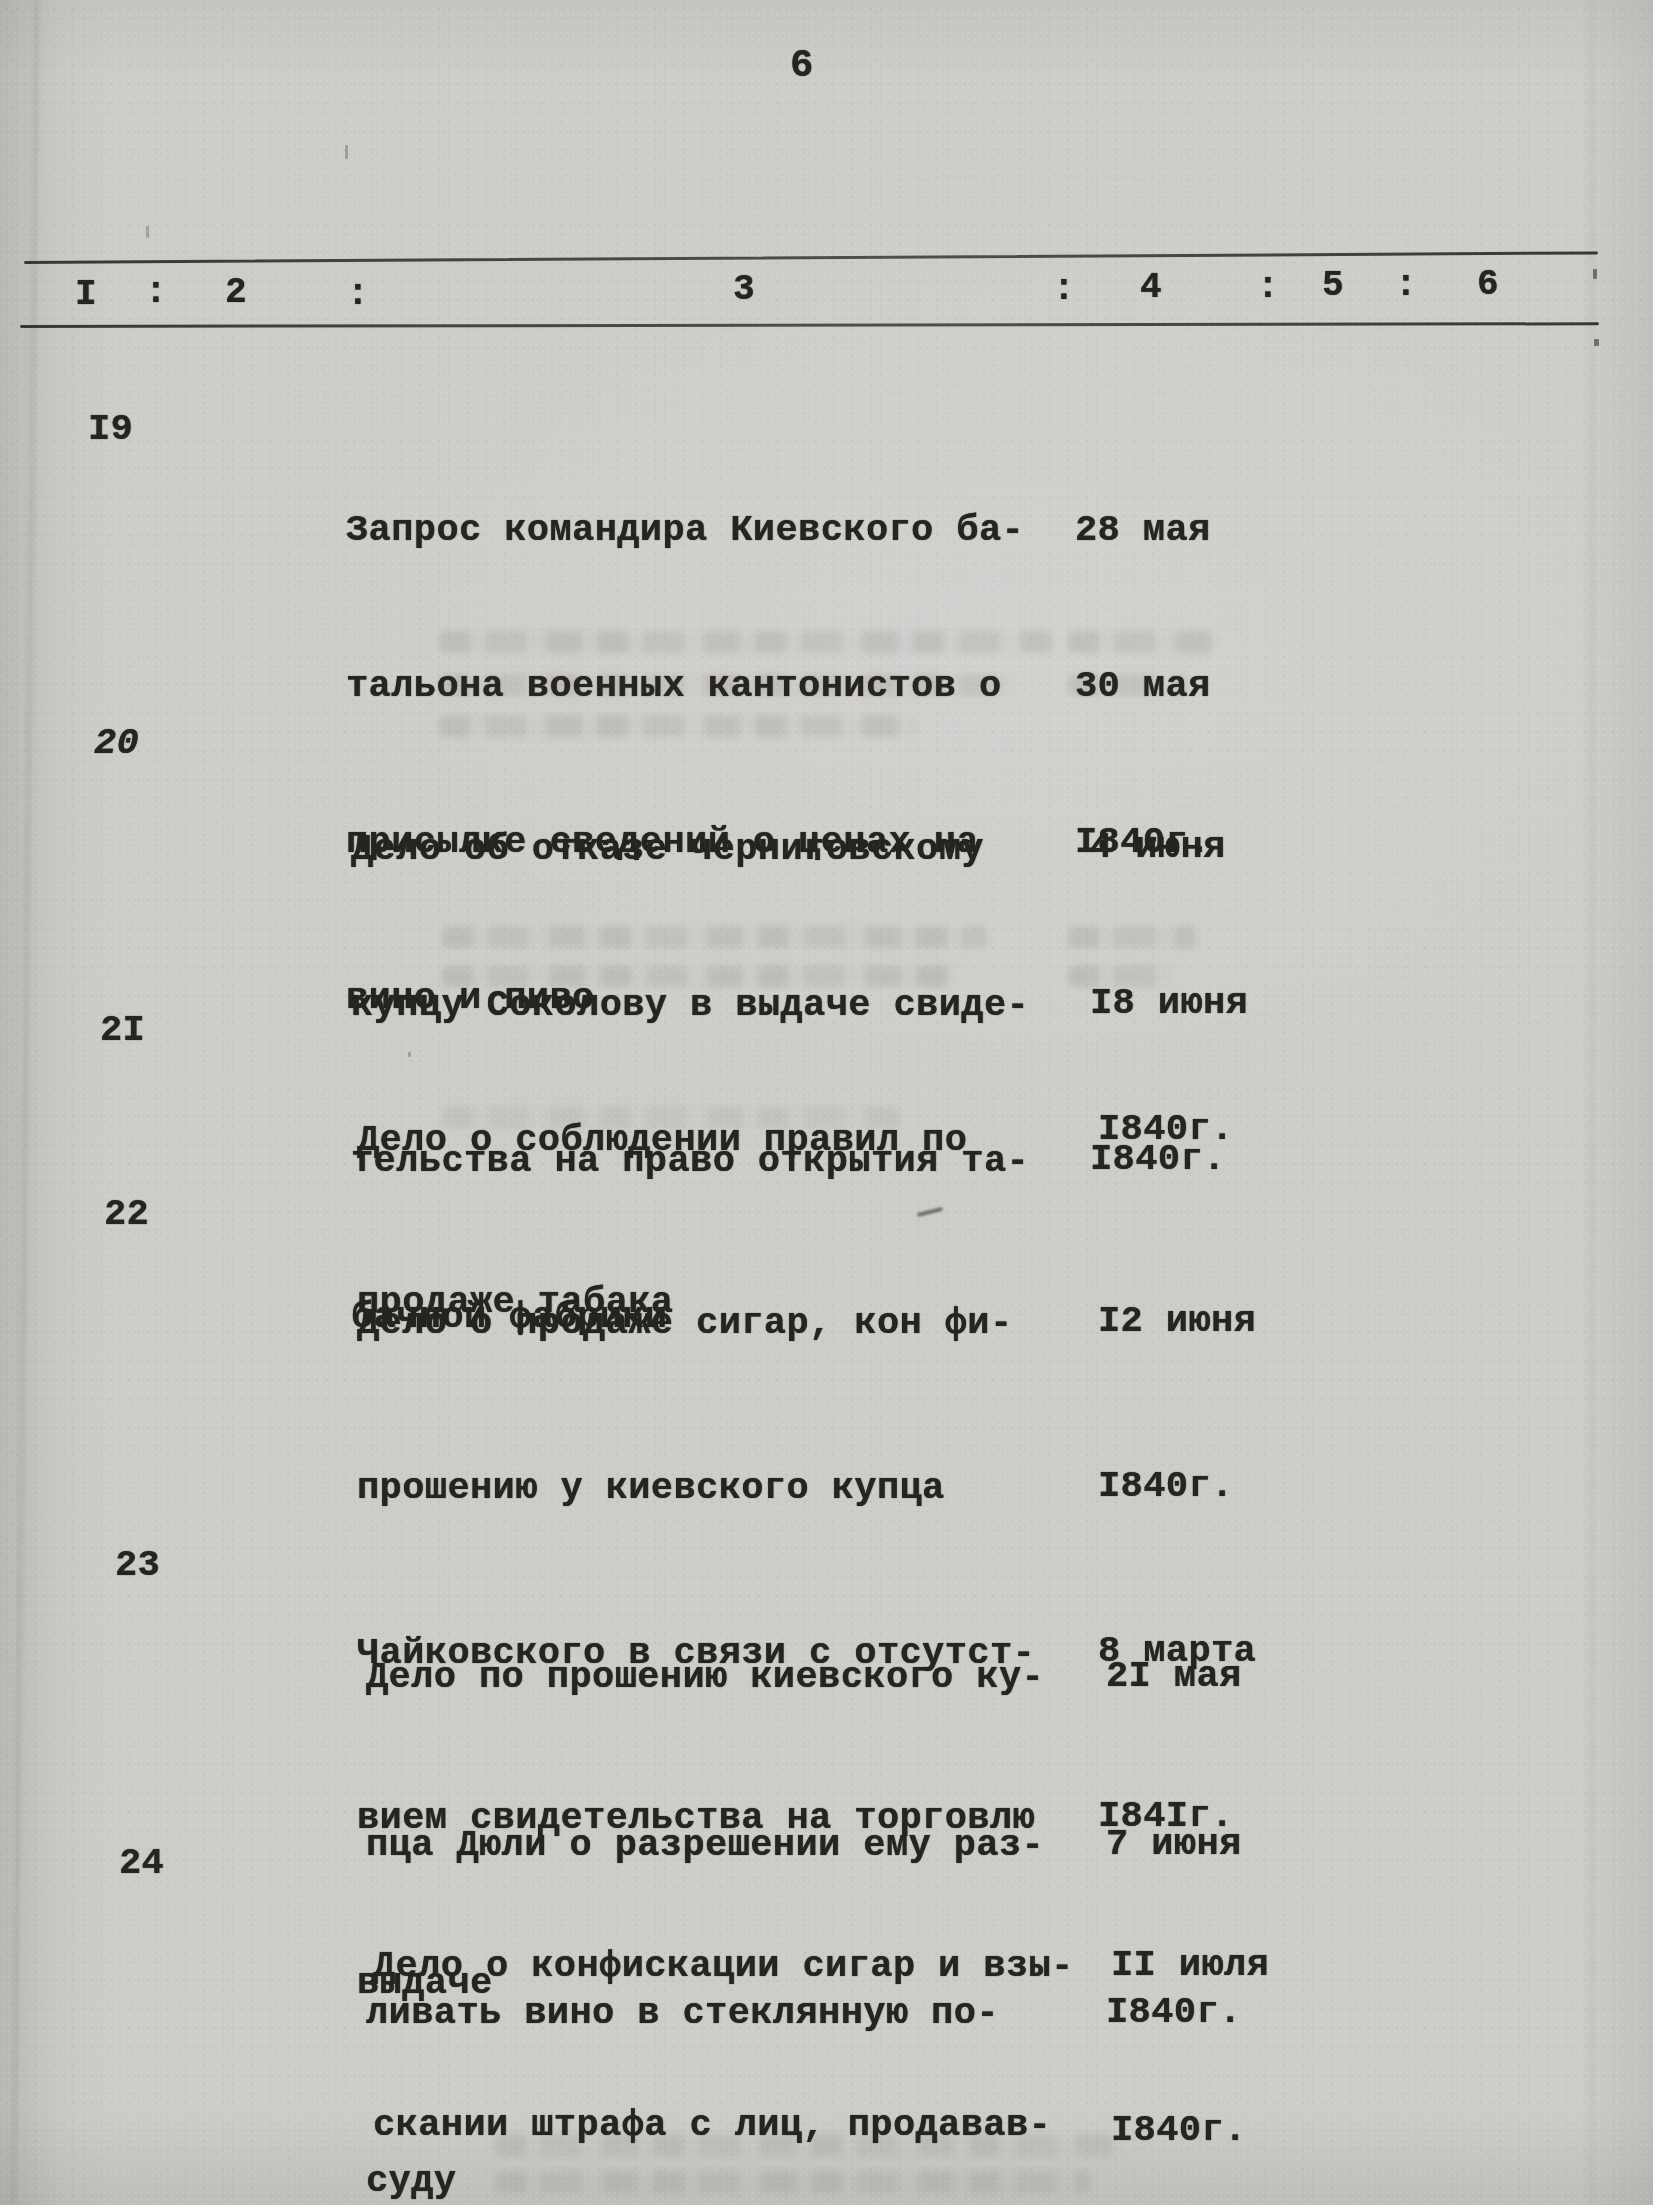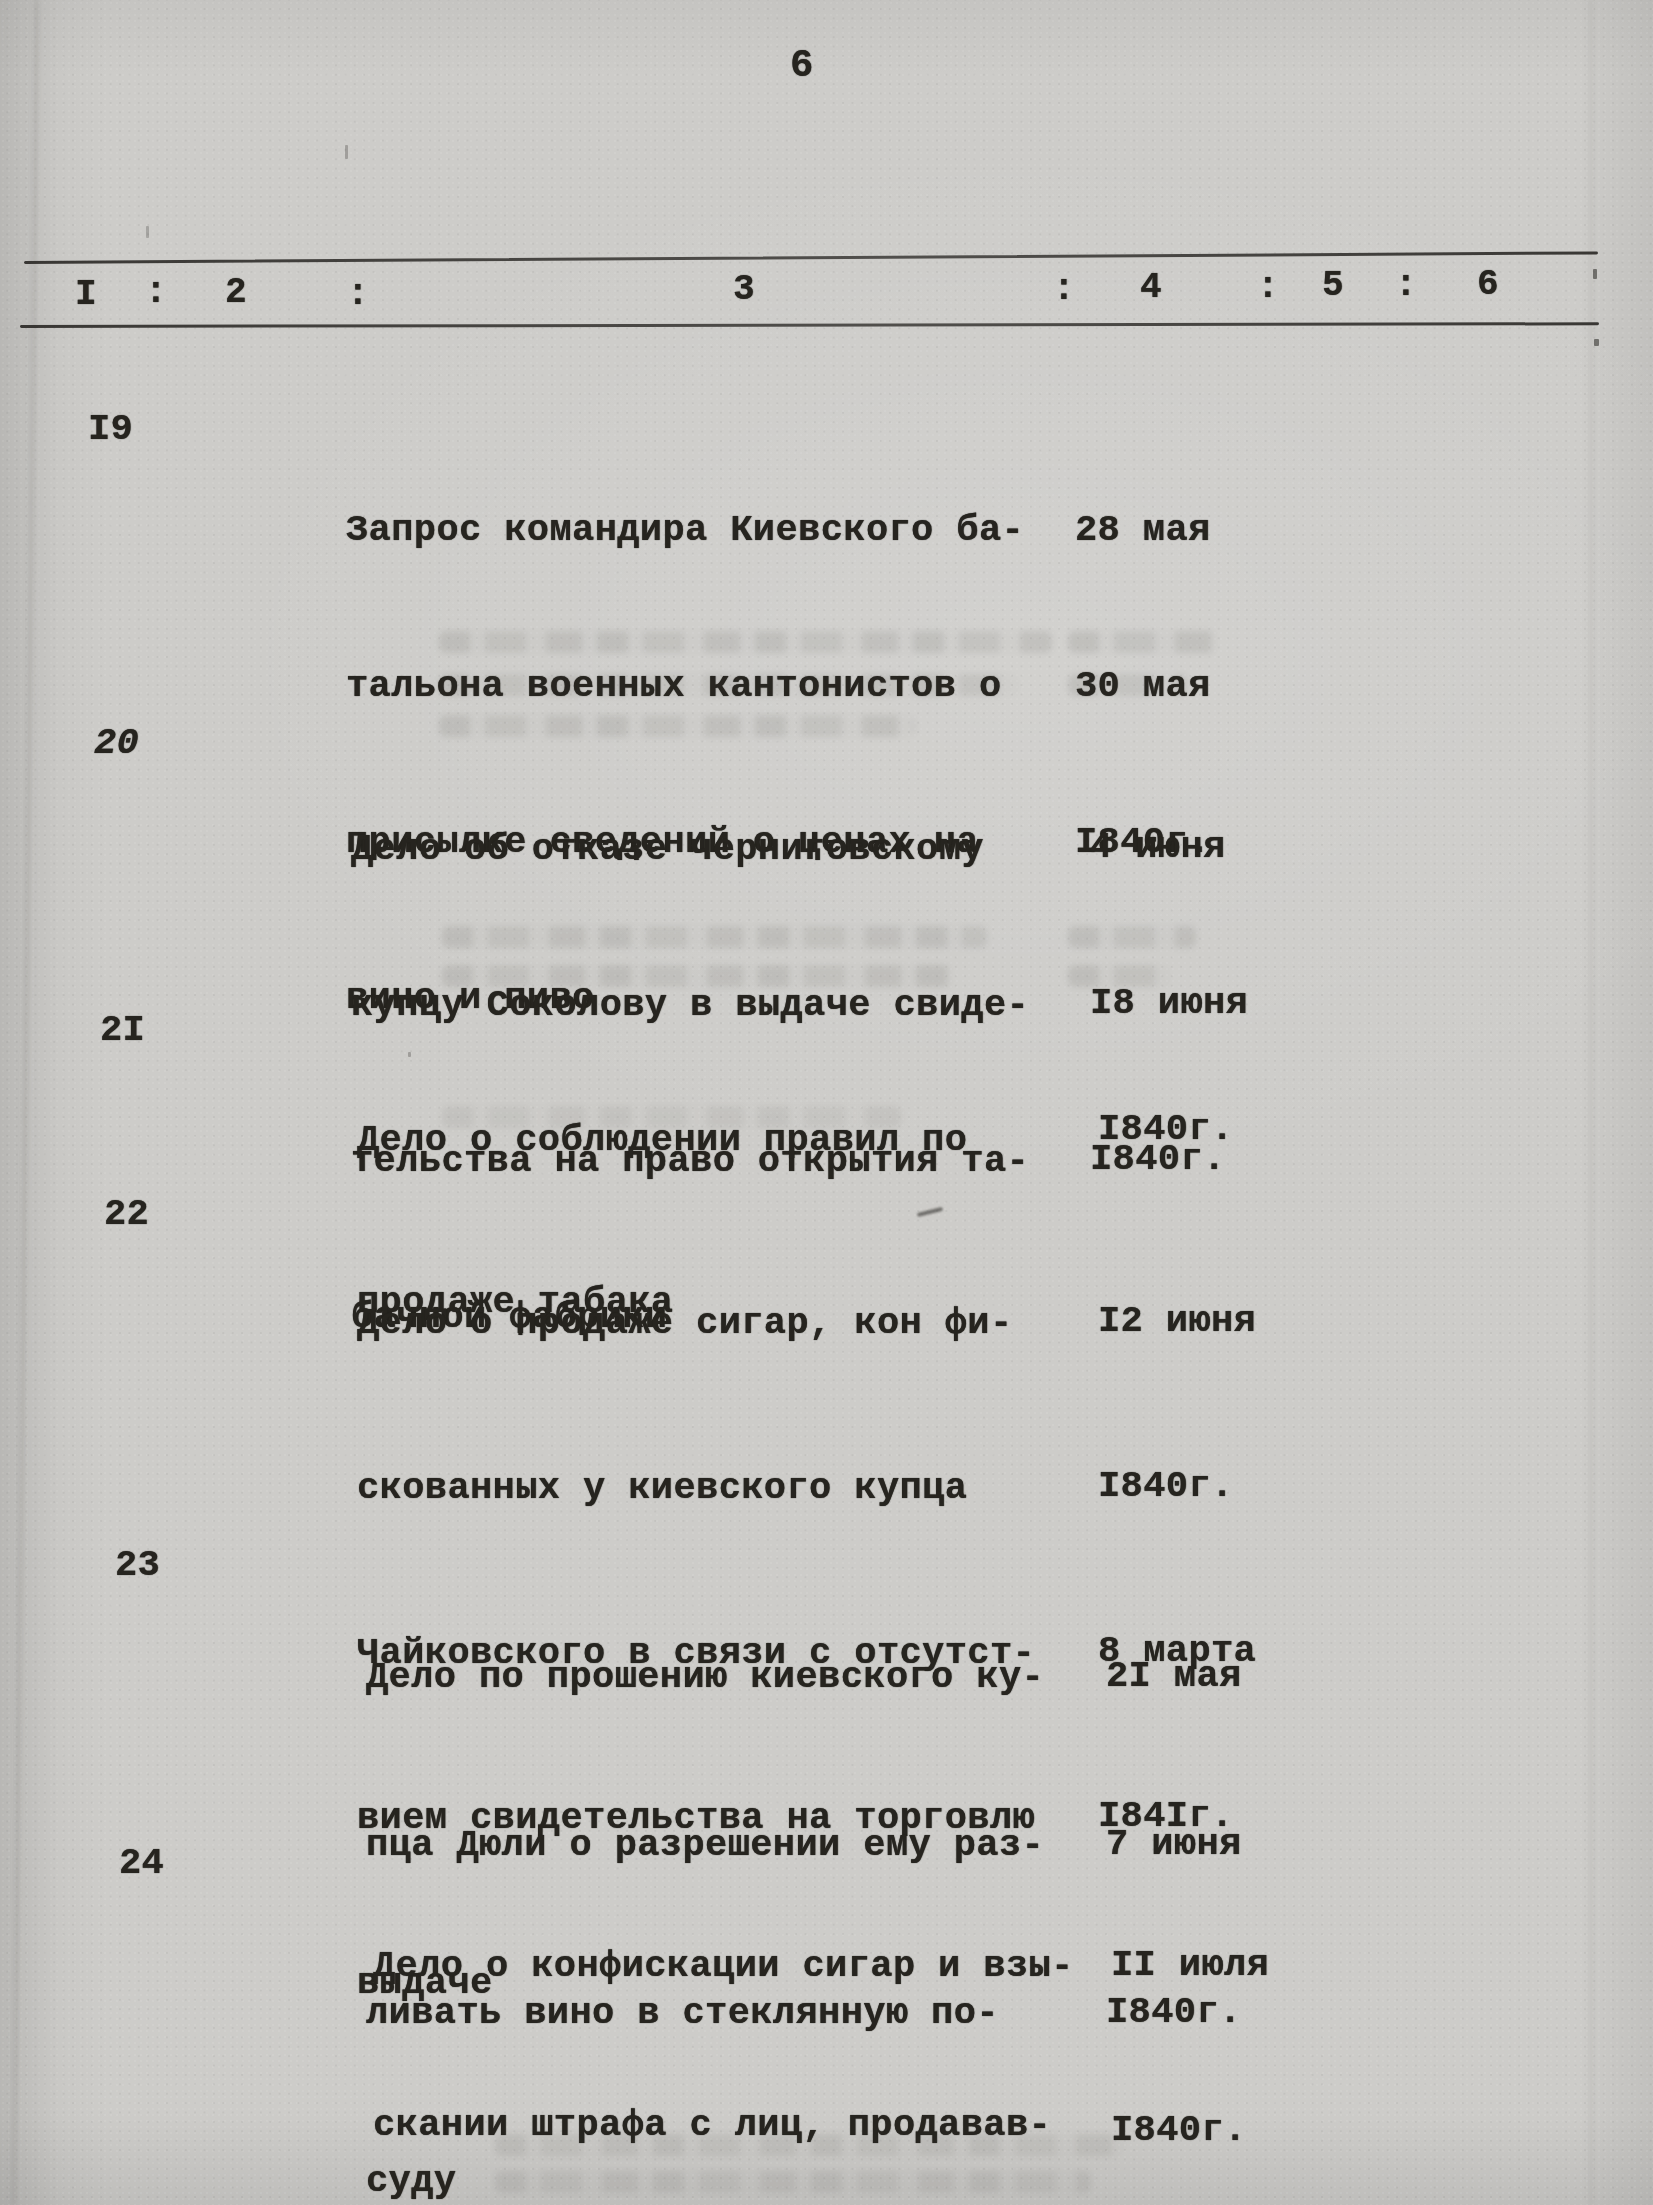--- a/index.html
+++ b/index.html
@@ -158,21 +158,21 @@
       <div>I840г.</div>
     </div>
   </div>
 
   <div class="ghost" style="left:442px; top:1106px; width:459px; opacity:0.35;"></div>
 
   <div>
     <div class="txt" style="left:104px; top:1193px;text-align:right;">22</div>
     <div class="txt desc" style="left:357px; top:1186px; line-height:55px;">
       <div>Дело о продаже сигар, кон фи-</div>
-      <div>скованных у киевского купца</div>
+      <div>прошению у киевского купца</div>
       <div>Чайковского в связи с отсутст-</div>
       <div>вием свидетельства на торговлю</div>
       <div>выдаче</div>
     </div>
     <div class="overstrike" style="left:917px; top:1210px;"></div>
     <div class="txt dates" style="left:1098px; top:1184px; line-height:55px;">
       <div>I2 июня</div>
       <div>I840г.</div>
       <div>8 марта</div>
       <div>I84Iг.</div>

